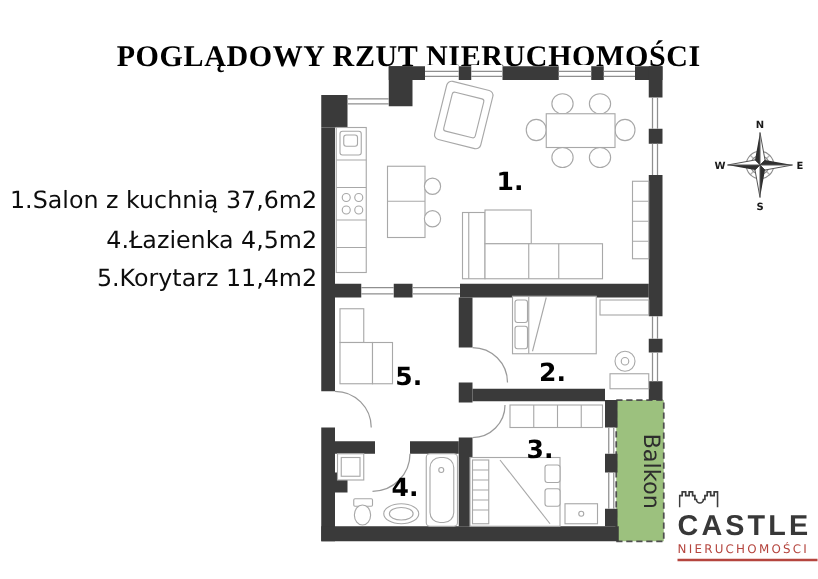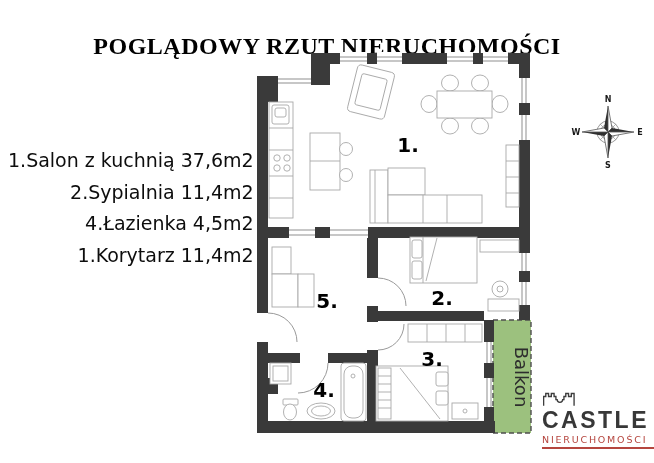--- a/index.html
+++ b/index.html
@@ -30,23 +30,22 @@
   .logo-tagline{font-size:9.5px;color:#b5453e;letter-spacing:1.8px;white-space:nowrap;
                 border-bottom:2px solid #b5453e;padding-bottom:2px;width:116px;margin-top:2px;}
 </style>
 </head>
 <body>
 
 <div class="title">POGLĄDOWY RZUT NIERUCHOMOŚCI</div>
 
 <div class="legend">
   <div class="legend-item">1.Salon z kuchnią 37,6m2</div>
-  <div class="legend-item">2.Sypialnia 11,4m2</div>
   <div class="legend-item">4.Łazienka 4,5m2</div>
-  <div class="legend-item">1.Korytarz 11,4m2</div>
+  <div class="legend-item">5.Korytarz 11,4m2</div>
 </div>
 
 <svg class="plan-svg" width="654" height="463" viewBox="0 0 654 463">
 
   <g>
     <rect class="balcony-rect" x="493" y="320" width="38" height="113"></rect>
     <text class="balcony-text" transform="translate(515 377) rotate(90)" text-anchor="middle">Balkon</text>
   </g>
 
   <g class="wall">

